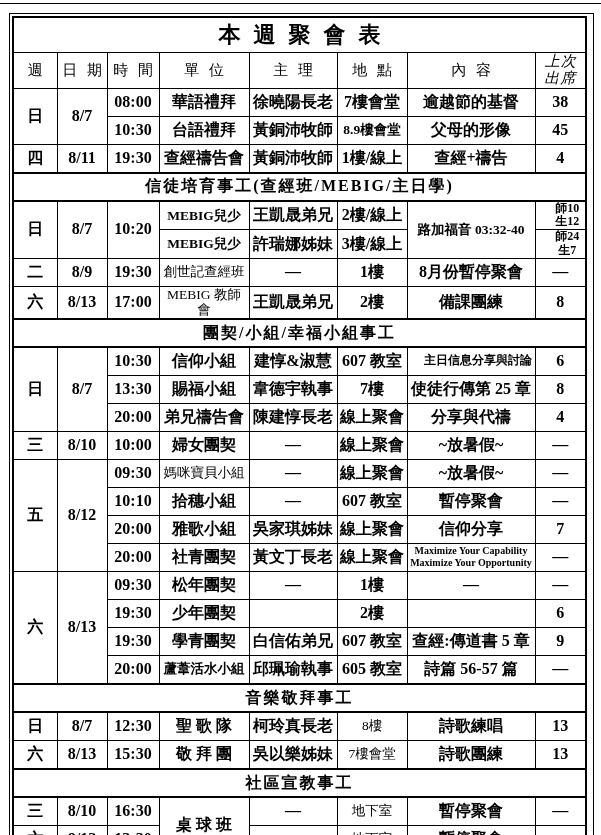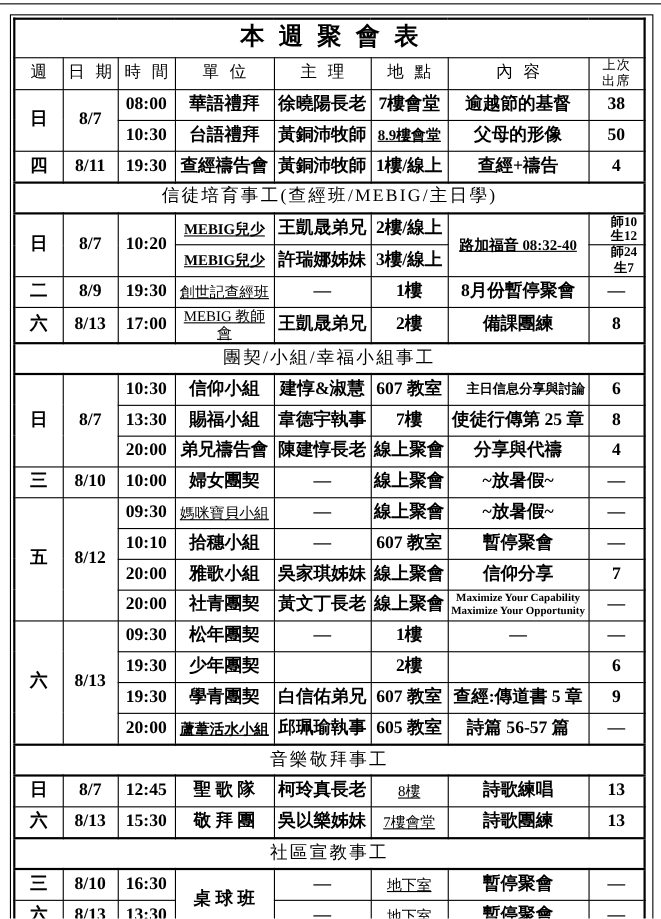--- a/index.html
+++ b/index.html
@@ -16,30 +16,30 @@
   table{
     border-collapse:collapse;table-layout:fixed;width:573px;
     border:2px solid #000;
   }
   td,th{
     border:1px solid #000;text-align:center;vertical-align:middle;
     padding:0 1px;overflow:hidden;white-space:pre-line;line-height:1.15;
   }
   .title-cell{
     height:34px;font-size:22px;font-weight:bold;letter-spacing:13px;
-    text-indent:13px;border-bottom:1px solid #000;font-family:Liberation Mono, monospace;
+    text-indent:13px;border-bottom:1px solid #000;
   }
   th{height:27px;font-weight:normal;font-size:15px;letter-spacing:3px;text-indent:3px;}
-  th.attend{font-size:12px;letter-spacing:1px;text-indent:1px;line-height:1.15;}
+  th.attend{font-size:15px;letter-spacing:1px;text-indent:1px;line-height:1.15;font-style:italic;}
   td.section-title{
-    height:26px;font-size:16px;font-weight:normal;letter-spacing:2px;
+    height:26px;font-size:16px;font-weight:bold;letter-spacing:2px;
     border-top:2px solid #000;border-bottom:2px solid #000;
   }
   td.cell{height:27px;font-size:16px;font-weight:bold;}
-  td.cell.md{font-size:13.5px;text-decoration:underline;}
+  td.cell.md{font-size:13.5px;}
   td.cell.sm{font-size:12px;padding-left:15px;}
   td.cell.xs{font-size:10px;line-height:1.2;}
   td.cell.light{font-weight:normal;}
 </style>
 </head>
 <body>
 
 <div class="top-rule"></div>
 
 <div class="frame">
@@ -80,21 +80,21 @@
           <td class="cell">7樓會堂</td>
           <td class="cell">逾越節的基督</td>
           <td class="cell">38</td>
         </tr>
         <tr>
           <td class="cell">10:30</td>
           <td class="cell">台語禮拜</td>
           <td class="cell">黃銅沛牧師</td>
           <td class="cell md">8.9樓會堂</td>
           <td class="cell">父母的形像</td>
-          <td class="cell">50</td>
+          <td class="cell">45</td>
         </tr>
         <tr>
           <td class="cell">四</td>
           <td class="cell">8/11</td>
           <td class="cell">19:30</td>
           <td class="cell">查經禱告會</td>
           <td class="cell">黃銅沛牧師</td>
           <td class="cell">1樓/線上</td>
           <td class="cell">查經+禱告</td>
           <td class="cell">4</td>
@@ -102,21 +102,21 @@
         <tr>
           <td colspan="8" class="section-title">信徒培育事工(查經班/MEBIG/主日學)</td>
         </tr>
         <tr>
           <td class="cell" rowspan="2">日</td>
           <td class="cell" rowspan="2">8/7</td>
           <td class="cell" rowspan="2">10:20</td>
           <td class="cell md">MEBIG兒少</td>
           <td class="cell">王凱晟弟兄</td>
           <td class="cell">2樓/線上</td>
-          <td class="cell md" rowspan="2">路加福音 08:32-40</td>
+          <td class="cell md" rowspan="2">路加福音 03:32-40</td>
           <td class="cell sm">師10生12</td>
         </tr>
         <tr>
           <td class="cell md">MEBIG兒少</td>
           <td class="cell">許瑞娜姊妹</td>
           <td class="cell">3樓/線上</td>
           <td class="cell sm">師24生7</td>
         </tr>
         <tr>
           <td class="cell">二</td>
@@ -245,21 +245,21 @@
           <td class="cell">605 教室</td>
           <td class="cell">詩篇 56-57 篇</td>
           <td class="cell">—</td>
         </tr>
         <tr>
           <td colspan="8" class="section-title">音樂敬拜事工</td>
         </tr>
         <tr>
           <td class="cell">日</td>
           <td class="cell">8/7</td>
-          <td class="cell">12:45</td>
+          <td class="cell">12:30</td>
           <td class="cell">聖 歌 隊</td>
           <td class="cell">柯玲真長老</td>
           <td class="cell light md">8樓</td>
           <td class="cell">詩歌練唱</td>
           <td class="cell">13</td>
         </tr>
         <tr>
           <td class="cell">六</td>
           <td class="cell">8/13</td>
           <td class="cell">15:30</td>

